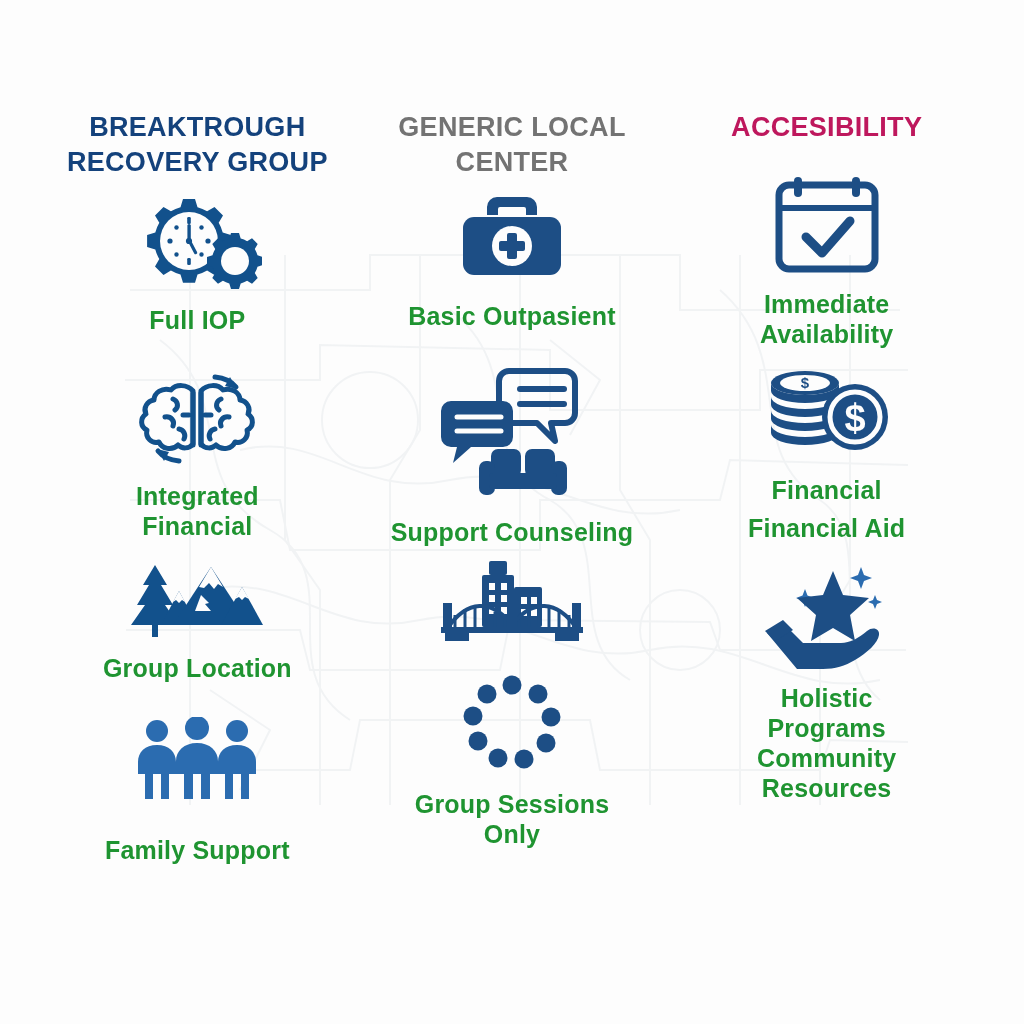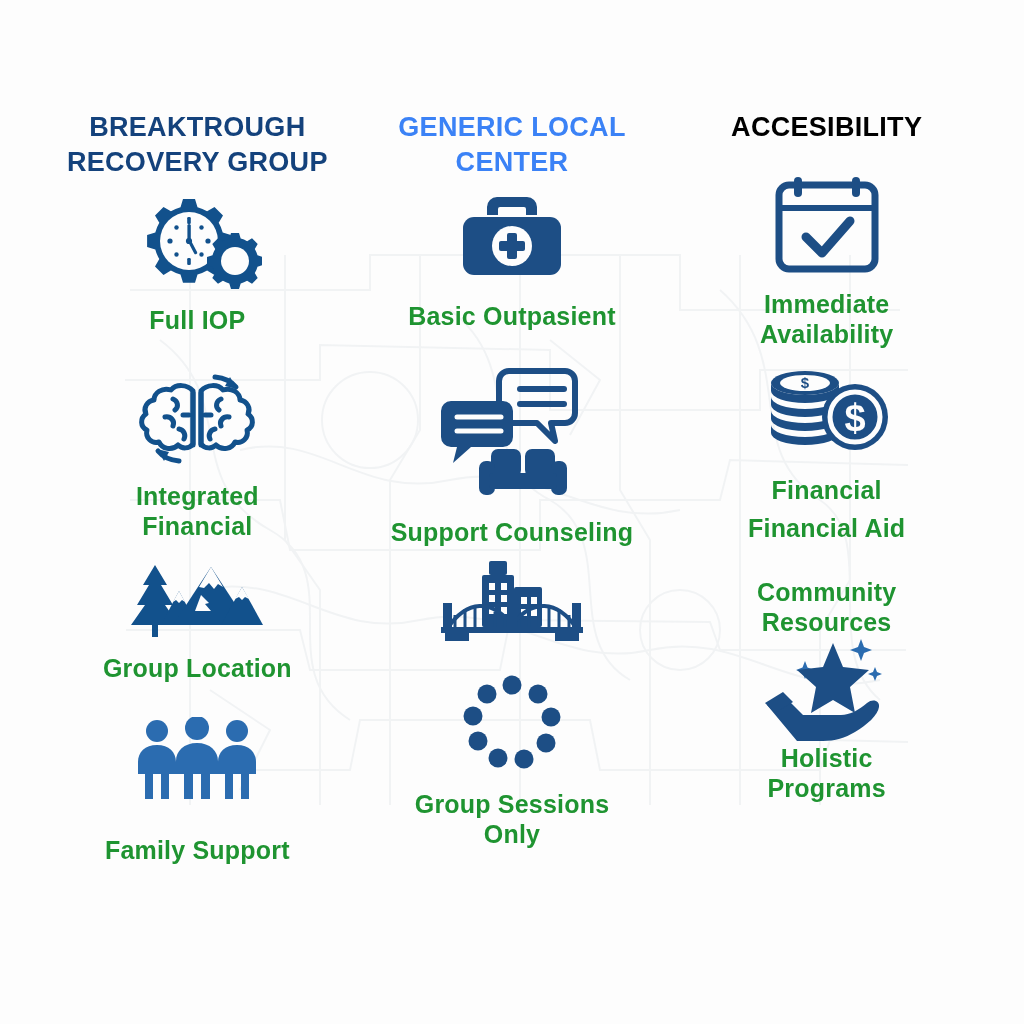--- a/index.html
+++ b/index.html
@@ -42,22 +42,22 @@
     font-size:27px;
     font-weight:bold;
     letter-spacing:.3px;
     line-height:1.28;
     text-align:center;
     margin-top:110px;
     margin-bottom:10px;
     width:100%;
   }
   .col1 .col-header{color:#14427c;}
-  .col2 .col-header{color:#3b82f6;text-align:center;}
-  .col3 .col-header{color:#000000;}
+  .col2 .col-header{color:#737373;text-align:center;}
+  .col3 .col-header{color:#be185d;}
 
   .item{
     display:flex;
     flex-direction:column;
     align-items:center;
     width:100%;
   }
   .icon-wrap{
     display:flex;
     align-items:center;
@@ -403,41 +403,41 @@
           </svg>
         </div>
         <div class="item-label">Financial</div>
       </div>
 
       <div class="item">
         <div class="item-label">Financial Aid</div>
       </div>
 
       <div class="item">
-        <div class="item-label">Community
-Resources</div>
-      </div>
-
-      <div class="item">
         <div class="icon-wrap">
           <svg class="icon-svg" width="140" height="106" viewBox="0 0 140 106" xmlns="http://www.w3.org/2000/svg">
 
             <g fill="#2b6cb0">
               <path d="M104 2 l3 8 l8 3 l-8 3 l-3 8 l-3-8 l-8-3 l8-3 z"></path>
               <path d="M48 24 l2.5 6.5 l6.5 2.5 l-6.5 2.5 l-2.5 6.5 l-2.5-6.5 l-6.5-2.5 l6.5-2.5 z"></path>
               <path d="M118 30 l2 5 l5 2 l-5 2 l-2 5 l-2-5 l-5-2 l5-2 z"></path>
             </g>
 
             <path d="M76 6 L86 30 L112 33 L93 50 L98 76 L76 63 L54 76 L59 50 L40 33 L66 30 Z" fill="#1d4e85"></path>
 
             <g fill="#1d4e85">
               <path d="M10 68 l16-10 l20 20 h38 c9 0 18-5 26-12 c6-5 13-2 12 4 c-1 8-12 18-24 25 c-10 6-20 9-32 9 h-26 z"></path>
             </g>
             <path d="M8 66 l18-11 l10 10 l-18 11 z" fill="#1d4e85"></path>
           </svg>
         </div>
         <div class="item-label">Holistic
 Programs</div>
       </div>
+
+      <div class="item">
+        <div class="item-label">Community
+Resources</div>
+      </div>
     </div>
 
   </div>
 </div>
 
 </body></html>

